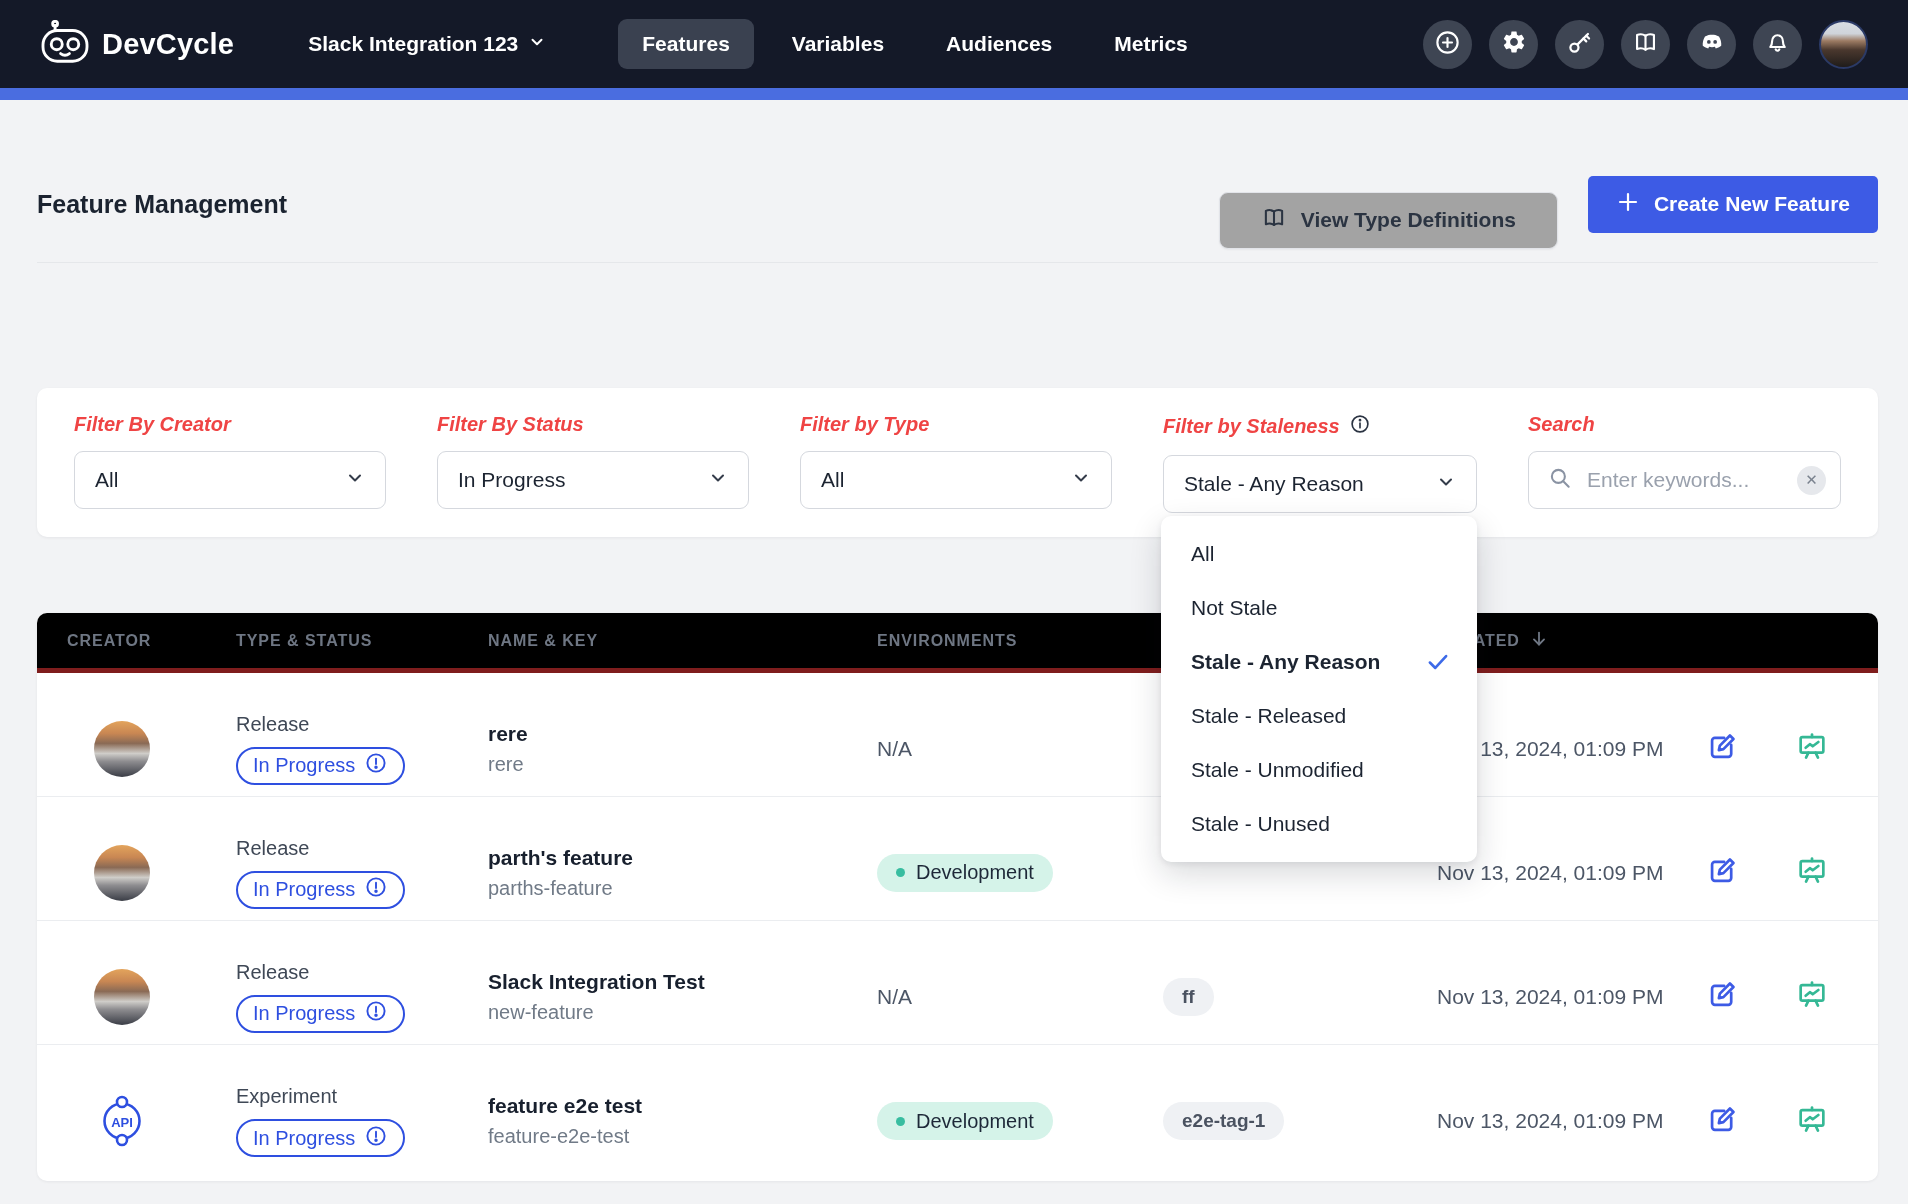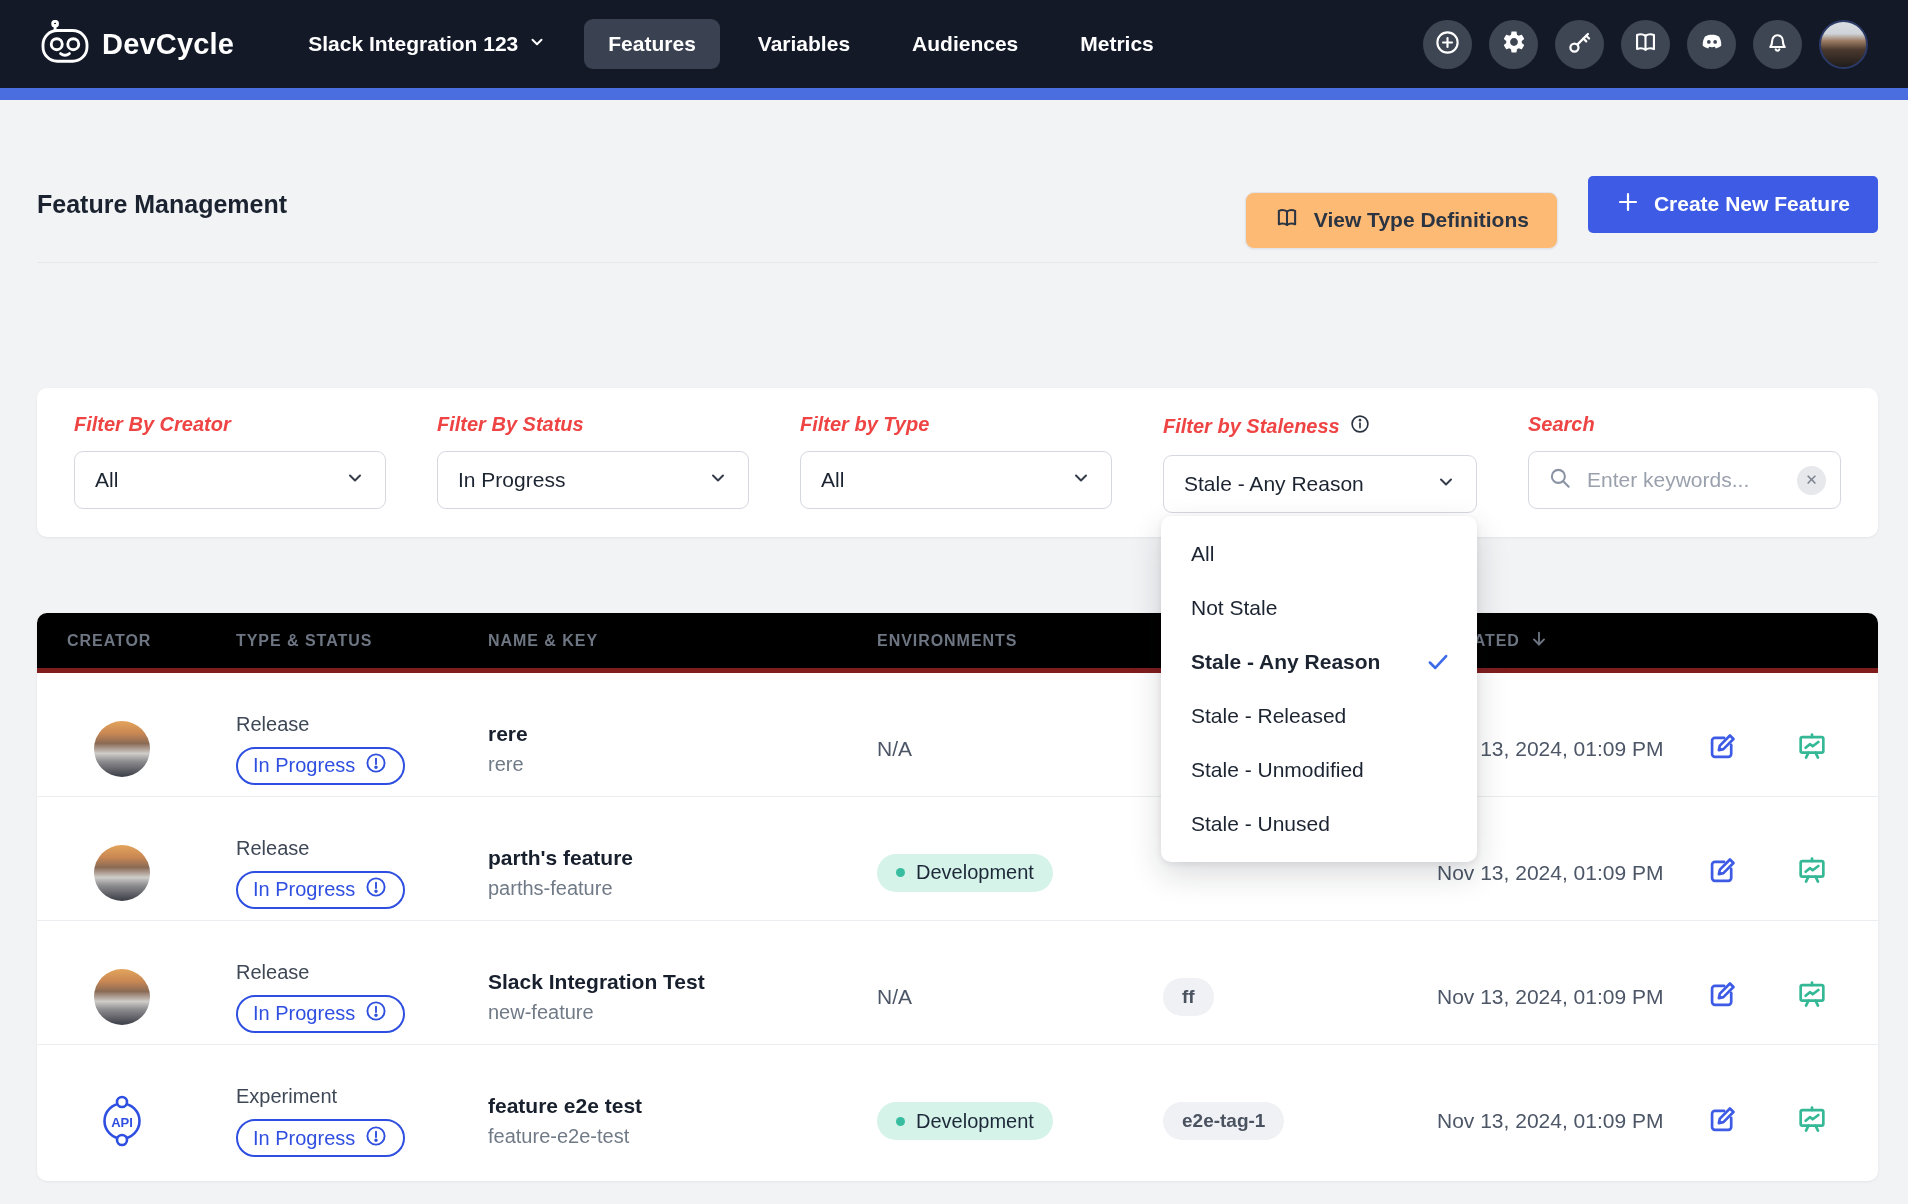--- a/index.html
+++ b/index.html
@@ -7,36 +7,36 @@
   .page { position:relative; width:1908px; height:1204px; background:#f2f3f5; overflow:hidden; }
 
   
   .topnav { position:absolute; top:0; left:0; width:1908px; height:88px; background:#141928;
             display:flex; align-items:center; padding:0 40px; }
   .accent-bar { position:absolute; top:88px; left:0; width:1908px; height:12px; background:#4a6de0; }
   .brand { display:flex; align-items:center; gap:12px; }
   .brand-name { color:#fff; font-size:29px; font-weight:700; letter-spacing:.2px; }
   .project-selector { display:flex; align-items:center; gap:10px; margin-left:74px; color:#fff;
                       font-size:21px; font-weight:700; cursor:pointer; }
-  .nav-tabs { display:flex; align-items:center; gap:14px; margin-left:38px; }
+  .nav-tabs { display:flex; align-items:center; gap:14px; margin-left:72px; }
   .nav-tab { color:#fff; font-size:21px; font-weight:700; padding:13px 24px; border-radius:9px; cursor:pointer; }
   .nav-tab.active { background:#3a4150; }
   .nav-right { margin-left:auto; display:flex; align-items:center; gap:17px; }
   .nav-icon-btn { width:49px; height:49px; border-radius:50%; background:#3e4553; display:flex;
                   align-items:center; justify-content:center; cursor:pointer; }
   .nav-avatar { width:49px; height:49px; border-radius:50%; cursor:pointer; border:2px solid #2b3a66;
     background:linear-gradient(180deg,#d9dde2 0%,#cfd4da 26%,#9c7b63 42%,#4a382e 62%,#1f1c1a 100%); }
 
   
   .page-header { position:absolute; top:168px; left:37px; right:30px; height:72px;
                  display:flex; align-items:center; justify-content:space-between; }
   .page-title { font-size:25px; font-weight:700; color:#1b2330; }
   .header-actions { display:flex; align-items:center; gap:30px; }
-  .btn-secondary { display:flex; align-items:center; gap:14px; height:57px; padding:0 28px;
-                   background:#fdba74; border:1px solid #e2e4e9; border-radius:9px;
+  .btn-secondary { display:flex; align-items:center; gap:14px; height:57px; padding:0 41px;
+                   background:#a3a3a3; border:1px solid #e2e4e9; border-radius:9px;
                    box-shadow:0 1px 2px rgba(16,24,40,.05); font-size:21px; font-weight:600;
                    color:#2b3442; cursor:pointer;margin-top:32px; }
   .btn-primary { display:flex; align-items:center; gap:14px; height:57px; padding:0 28px;
                  background:#3d5be5; border:none; border-radius:5px; font-size:21px; font-weight:600;
                  color:#fff; cursor:pointer; }
   .title-divider { position:absolute; top:262px; left:37px; right:30px; height:1px; background:#e5e7ea; }
 
   
   .filter-card { position:absolute; top:388px; left:37px; width:1841px; height:149px; background:#fff;
                  border-radius:10px; box-shadow:0 1px 3px rgba(16,24,40,.06);

